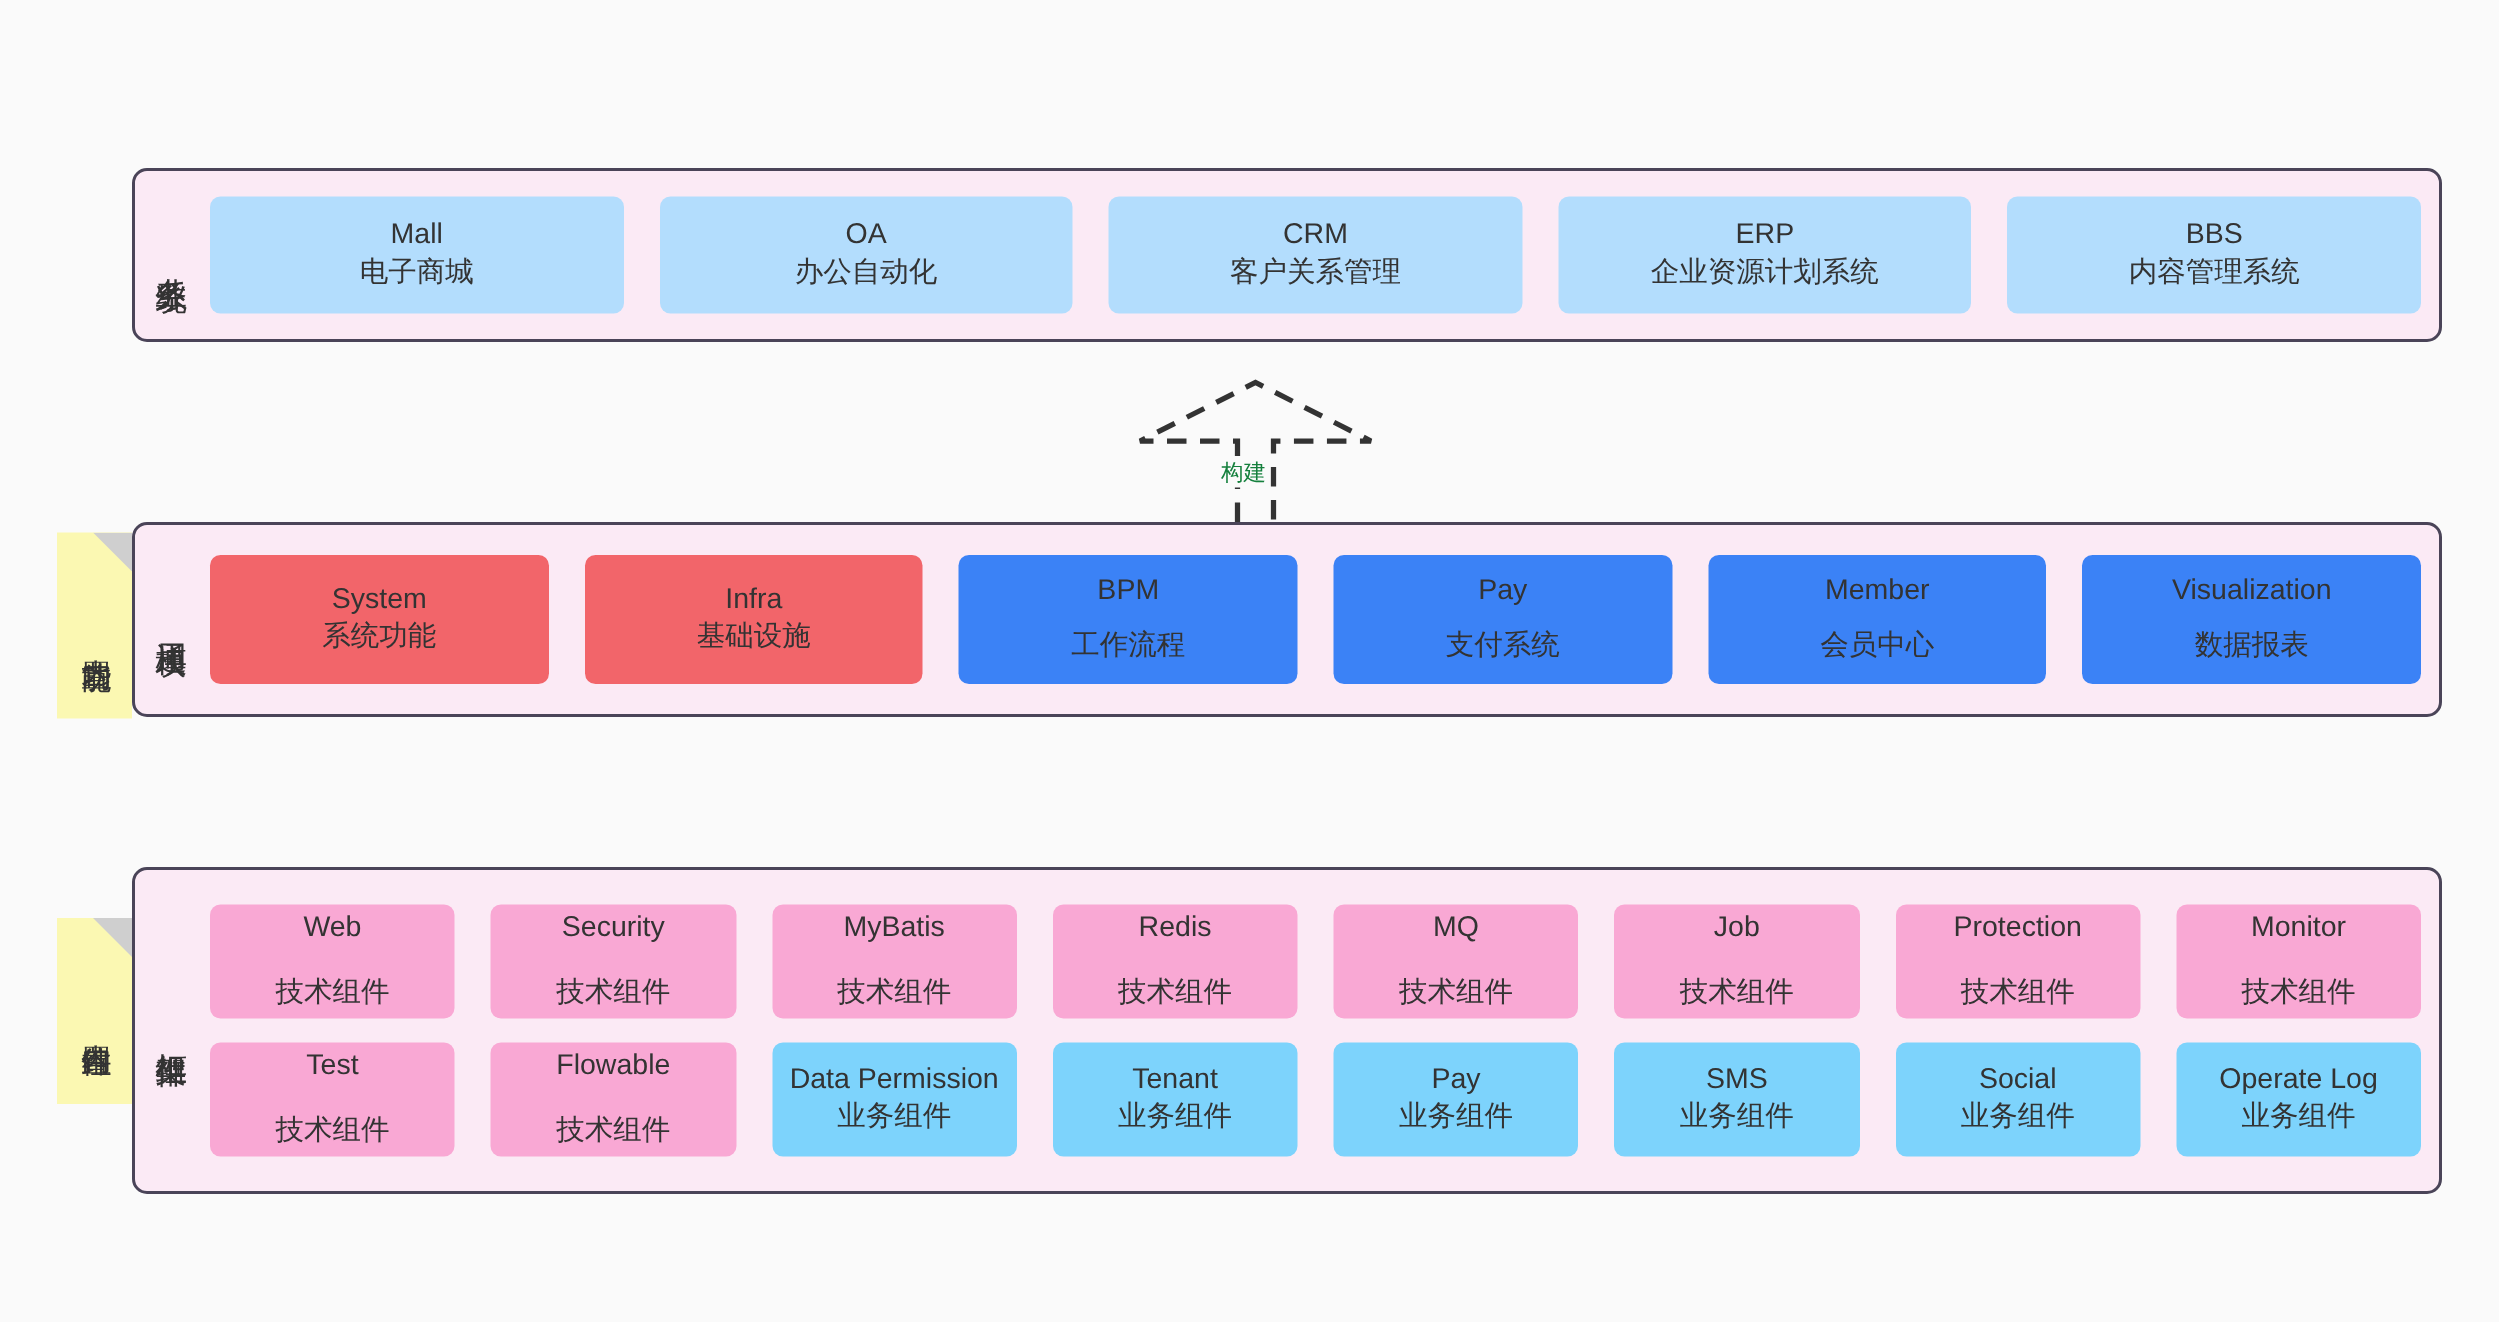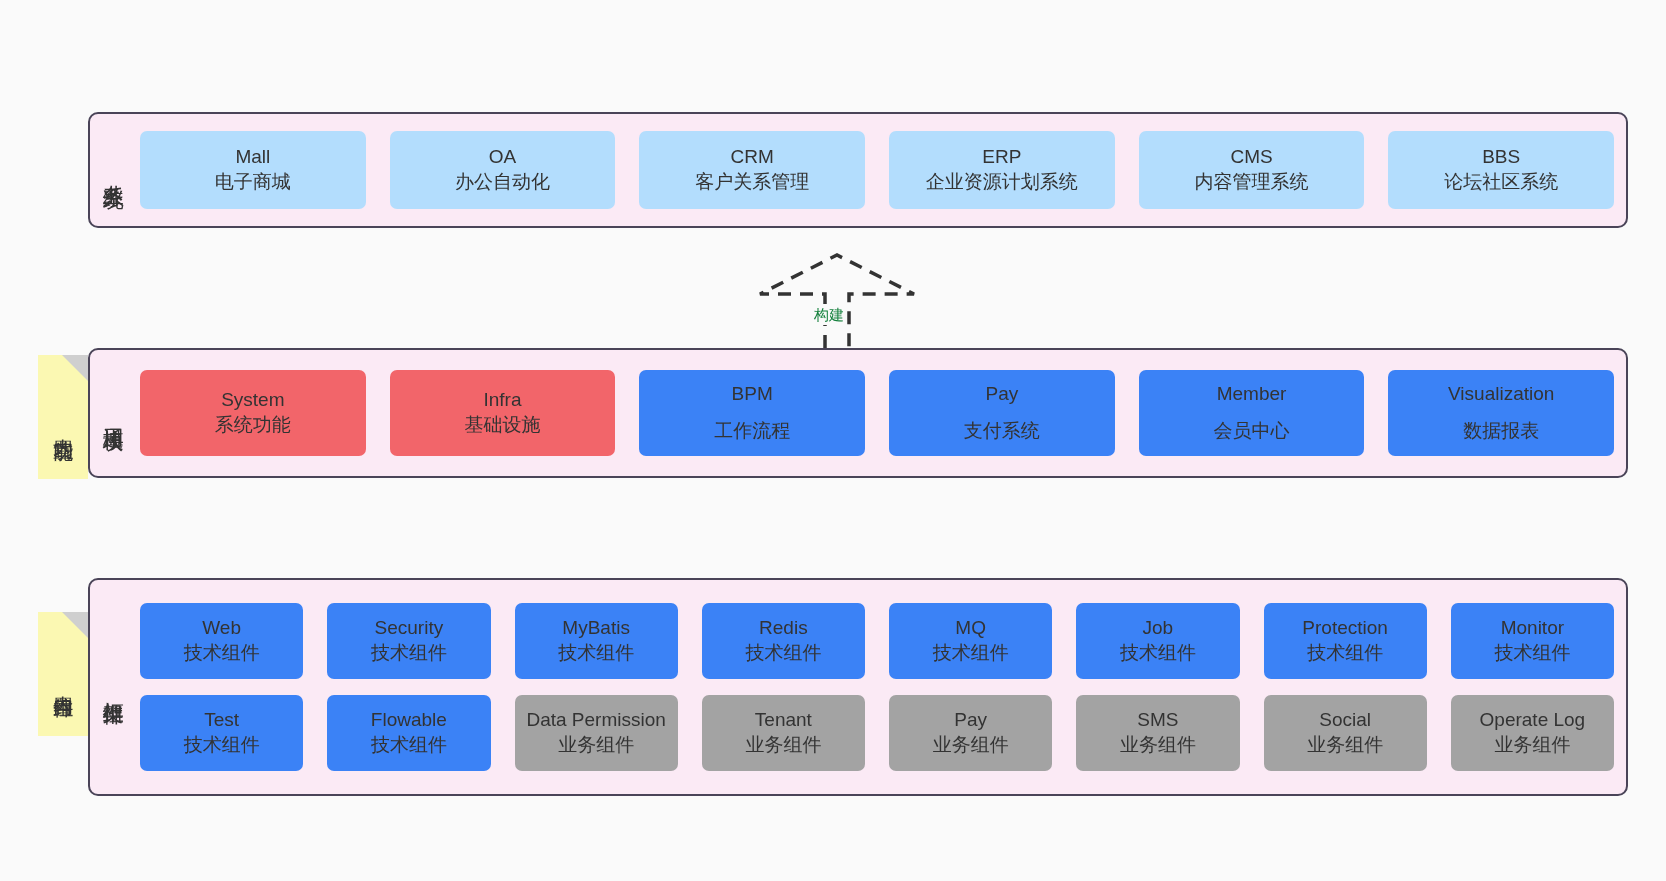--- a/index.html
+++ b/index.html
@@ -80,22 +80,22 @@
   }
   .card .ln { display: block; }
 
   .h-biz   { height: 78px; }
   .h-mod   { height: 86px; }
   .h-comp  { height: 76px; }
 
   .c-blue        { background: #b3ddfd; }
   .c-red         { background: #f2656a; }
   .c-pink        { background: #3b82f6; gap: 12px; }
-  .c-green       { background: #3b82f6; }
-  .c-lightgreen  { background: #a3a3a3; }
+  .c-green       { background: #f9a8d4; justify-content: space-between; }
+  .c-lightgreen  { background: #7dd3fc; }
 
   
   .sticky {
     position: absolute;
     background: #fbf8b2;
     font-size: 20px;
     line-height: 1.18;
     color: #333333;
     display: flex;
     align-items: center;
@@ -152,26 +152,22 @@
         </div>
         <div class="card h-biz c-blue">
           <span class="ln">CRM</span>
           <span class="ln">客户关系管理</span>
         </div>
         <div class="card h-biz c-blue">
           <span class="ln">ERP</span>
           <span class="ln">企业资源计划系统</span>
         </div>
         <div class="card h-biz c-blue">
-          <span class="ln">CMS</span>
+          <span class="ln">BBS</span>
           <span class="ln">内容管理系统</span>
-        </div>
-        <div class="card h-biz c-blue">
-          <span class="ln">BBS</span>
-          <span class="ln">论坛社区系统</span>
         </div>
       </div>
     </div>
   </div>
 
   <div class="connector" id="conn-build" style="left:750px; top:252px; width:170px; height:96px;">
     <svg width="170" height="96" viewBox="0 0 170 96">
       <path d="M 75 96 L 75 42 L 10 42 L 87 3 L 164 42 L 99 42 L 99 96" fill="none" stroke="#333333" stroke-width="3.5" stroke-dasharray="13,9" stroke-linecap="butt" stroke-linejoin="miter"></path>
     </svg>
     <span class="conn-label" style="left:62px; top:38px;">构建</span>

